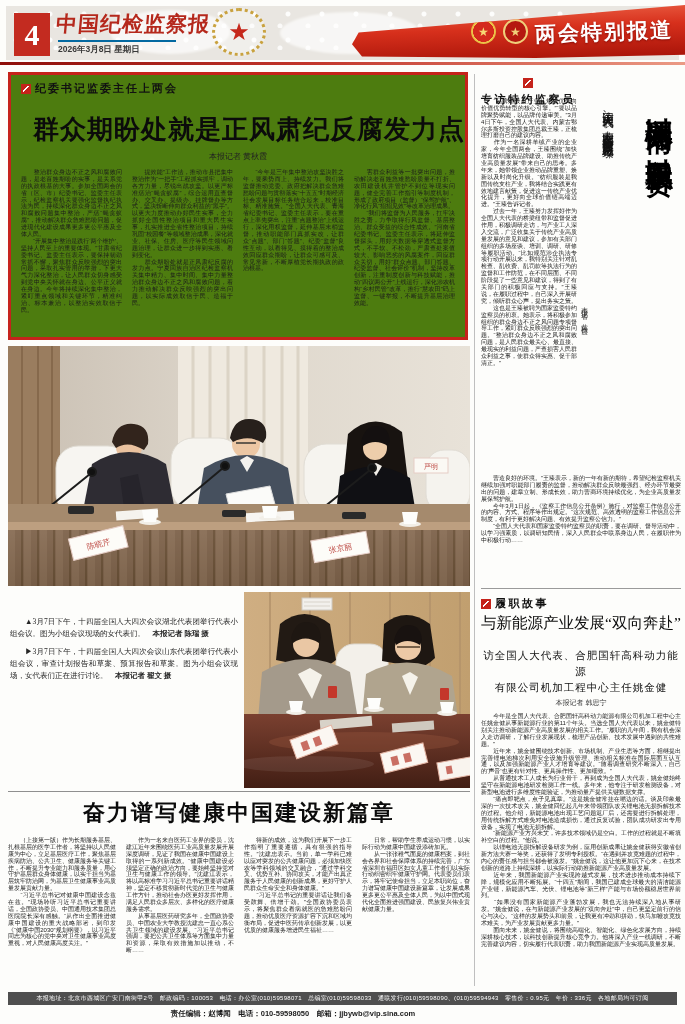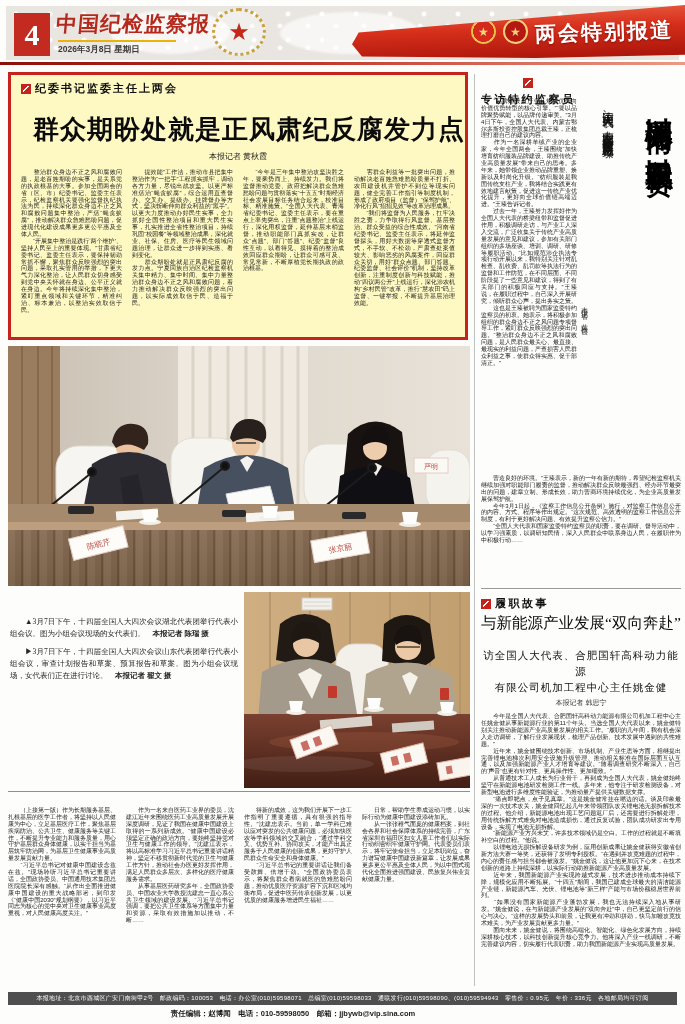--- a/index.html
+++ b/index.html
@@ -14,21 +14,21 @@
       radial-gradient(circle at 10px 8px, rgba(255,255,255,.9) 2px, transparent 3px),
       radial-gradient(circle at 22px 20px, rgba(255,255,255,.8) 2px, transparent 3px),
       #e9e6e1;
     background-size:34px 26px, 28px 22px; }
   .mast-blob { border-radius:50%; background:rgba(255,255,255,.65); filter:blur(1px); }
   .pagenum { left:14px; top:13px; width:36px; height:43px; background:#c32b20; color:#fff;
     font:700 30px "Liberation Serif", serif; display:flex; align-items:center; justify-content:center; }
   .paper-title { left:56px; top:10px; font-family:"Liberation Serif", serif; font-weight:900;
     font-size:21px; color:#b5281c; letter-spacing:1px; transform:skewX(-5deg); }
   .date-line { left:58px; top:40px; width:118px; font-size:8.5px; font-weight:700; color:#3a3a3a;
-    border-top:2px solid #eab308; padding-top:2px; }
+    border-top:2px solid #0369a1; padding-top:2px; }
   .wreath { left:196px; top:4px; width:86px; height:56px; display:flex; align-items:center; justify-content:center; }
   .ring { width:54px; height:48px; border:3px dotted #c9a23f; border-radius:50%;
     display:flex; align-items:center; justify-content:center; background:rgba(255,255,255,.35); }
   .ring .star { color:#c5281b; font-size:24px; line-height:1; }
   .ribbon { left:352px; top:5px; width:333px; height:53px;
     background:linear-gradient(178deg,#ef6a4d 0%, #d7301c 45%, #a61208 100%);
     clip-path:polygon(0 74%, 2% 52%, 100% 0%, 100% 94%, 55% 100%, 3% 97%);
     display:flex; align-items:center; justify-content:flex-end; gap:7px; padding-right:12px; }
   .emblem { width:25px; height:25px; border-radius:50%; display:flex; align-items:center; justify-content:center; font-size:12px; }
   .emblem.nat { background:radial-gradient(circle,#d4291d 58%, #f3c64a 60%, #b98f2e 100%); color:#f7d774; }
@@ -42,21 +42,21 @@
   .sec-icon { width:10px; height:10px; background:#c5231b; position:relative; flex:0 0 auto; }
   .sec-icon::after { content:""; position:absolute; left:2px; top:2px; width:6px; height:6px;
     background:linear-gradient(135deg, transparent 40%, #fff 40%, #fff 58%, transparent 58%); }
   .sec-label { font-size:11px; font-weight:700; letter-spacing:2.5px; color:#111; }
   .sec-head { display:flex; align-items:center; gap:4px; }
   .body-txt { font-size:6px; line-height:1.15; text-align:justify; color:#1b1b1b;
     white-space:pre-line; overflow:hidden; }
   .credit { font-weight:700; }
 
   
-  .lead-box { left:8px; top:72px; width:460px; height:268px; border:3px solid #c5231b; background:#fef9c3; }
+  .lead-box { left:8px; top:72px; width:460px; height:268px; border:3px solid #c5231b; background:#4d7c0f; }
   .kicker-row { display:flex; align-items:center; gap:4px; margin:6px 10px 0; }
   .kicker { font-size:11px; font-weight:700; letter-spacing:2px; color:#111; }
   .lead-headline { text-align:right; font-family:"Liberation Serif", serif; font-weight:900;
     font-size:26px; letter-spacing:1px; color:#0b0b0b; margin-top:16px; }
   .lead-byline { text-align:center; font-size:8px; color:#222; margin-top:4px; }
   .lead-cols { display:flex; gap:10px; margin:7px 10px 0; height:176px; overflow:hidden; }
   .lead-cols .col { flex:1; }
 
   
   .photo1 { left:8px; top:346px; width:462px; height:240px; }
@@ -304,20 +304,21 @@
       <rect x="160" y="162" width="7" height="9" fill="#c0564a" opacity="0.85"></rect>
     </g>
     <g transform="rotate(-10 210 176)">
       <rect x="194" y="168" width="34" height="18" fill="#f9f4ee" stroke="#e3b3a2"></rect>
       <rect x="202" y="173" width="6" height="8" fill="#c0564a" opacity="0.85"></rect>
     </g>
   </svg>
 
   <div class="abs hdiv-left"></div>
   <div class="abs health">
+    <div class="health-headline">奋力谱写健康中国建设新篇章</div>
     <div class="health-cols">
       <div class="col body-txt">　　（上接第一版）作为长期服务基层、扎根基层的医学工作者，将坚持以人民健康为中心，立足基层医疗工作，聚焦基层疾病防治、公共卫生、健康服务等关键工作，不断提升专业能力和服务质量，用心守护基层群众身体健康，以实干担当为基层筑牢防治网，为基层卫生健康事业高质量发展贡献力量。
 　　“习近平总书记对健康中国建设念兹在兹。”现场聆听习近平总书记重要讲话，全国政协委员、中国通用技术集团总医院院长深有感触。“从作出全面推进健康中国建设的重大战略部署，到印发《“健康中国2030”规划纲要》，以习近平同志为核心的党中央对卫生健康事业高度重视，对人民健康高度关注。”</div>
       <div class="col body-txt">　　作为一名来自医药工业界的委员，沈建江近年来围绕医药工业高质量发展开展深度调研，见证了我国在健康中国建设上取得的一系列新成效。“健康中国建设必须坚定正确的政治方向，要始终坚持党对卫生与健康工作的领导。”沈建江表示，将以高标准学习习近平总书记重要讲话精神，坚定不移贯彻新时代党的卫生与健康工作方针，推动社会办医更好发挥作用，满足人民群众多层次、多样化的医疗健康服务需求。
 　　从事基层医药研究多年，全国政协委员、中国农业大学教授沈建忠一直心系公共卫生领域的建设发展。“习近平总书记强调，要把公共卫生体系等方面集中力量和资源，采取有效措施加以推动，不断……</div>
       <div class="col body-txt">　　得新的成效，这为我们开展下一步工作指明了重要遵循，具有很强的指导性。”沈建忠表示。当前，单一学科已难以应对突发的公共健康问题，必须加快医农等学科领域的交叉融合，“通过学科交叉、优势互补、协同攻关，才能产出真正服务于人民健康的创新成果，更好守护人民群众生命安全和身体健康。”
 　　“习近平总书记的重要讲话让我们备受鼓舞、倍增干劲。”全国政协委员表示，将聚焦群众看病就医的急难愁盼问题，推动优质医疗资源扩容下沉和区域均衡布局，促进中医药传承创新发展，以更优质的健康服务增进民生福祉……</div>
       <div class="col body-txt">　　日常，帮助学生养成运动习惯，以实际行动为健康中国建设添砖加瓦。
 　　从一张张稚气面庞的健康档案，到社会各界和社会保障体系的持续完善，广东省深圳市福田区妇女儿童工作者们以实际行动织密织牢健康守护网。代表委员们表示，将牢记使命担当，立足本职岗位，奋力谱写健康中国建设新篇章，让发展成果更多更公平惠及全体人民，为以中国式现代化全面推进强国建设、民族复兴伟业贡献健康力量。</div>
     </div>

